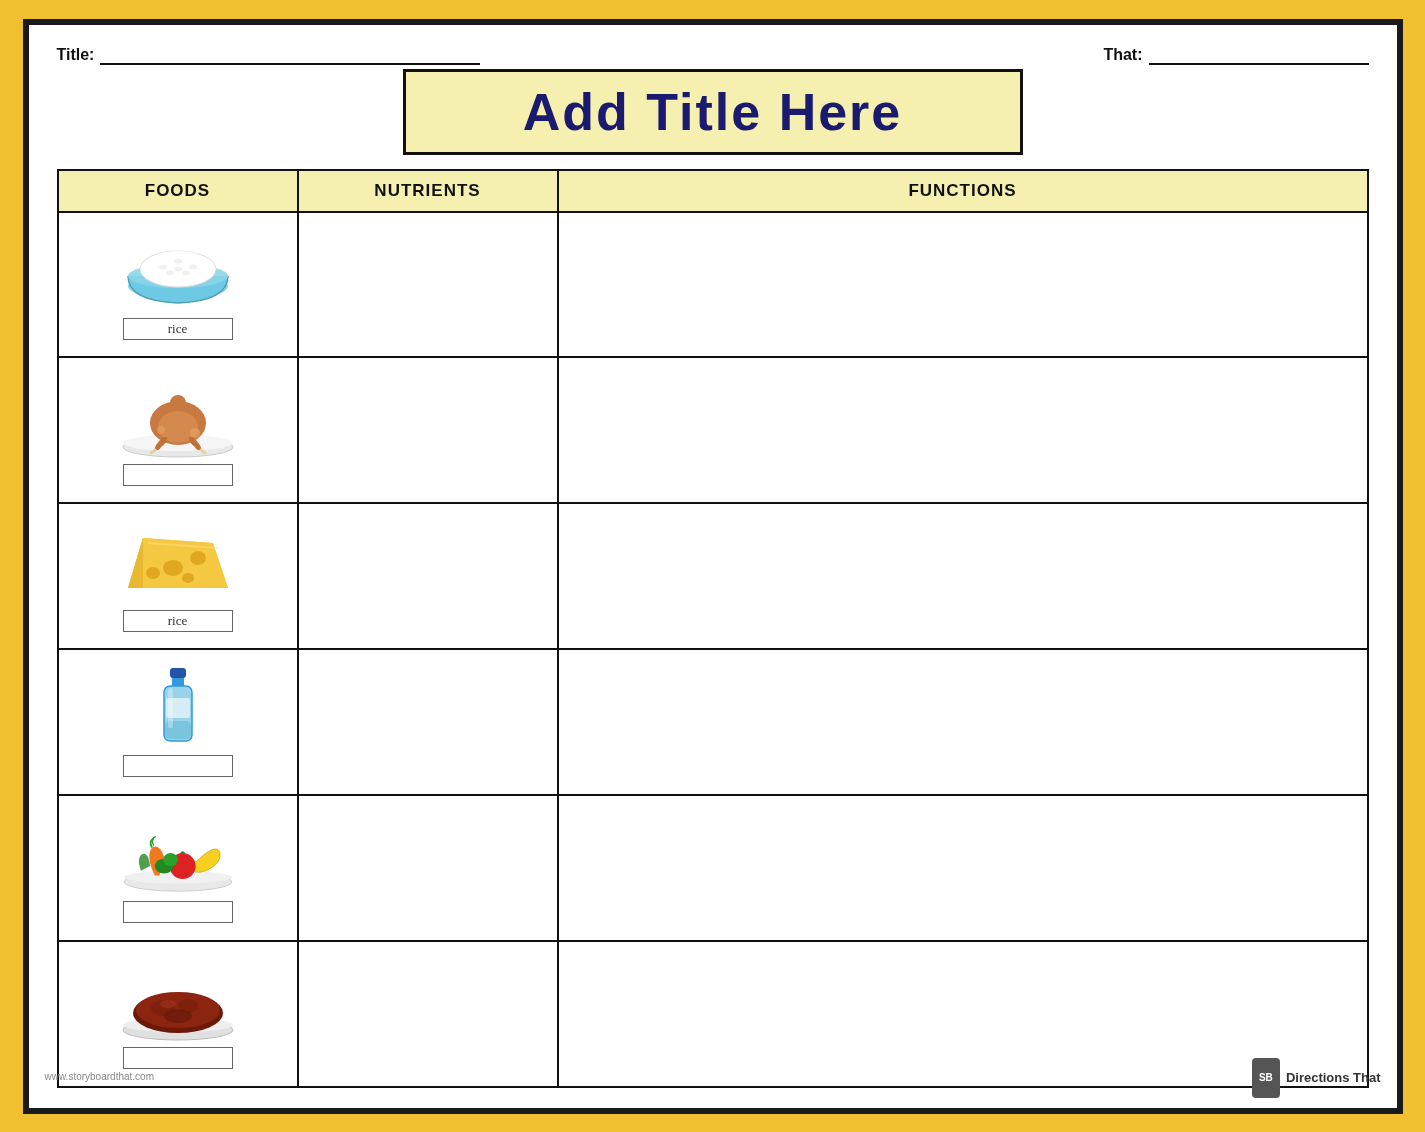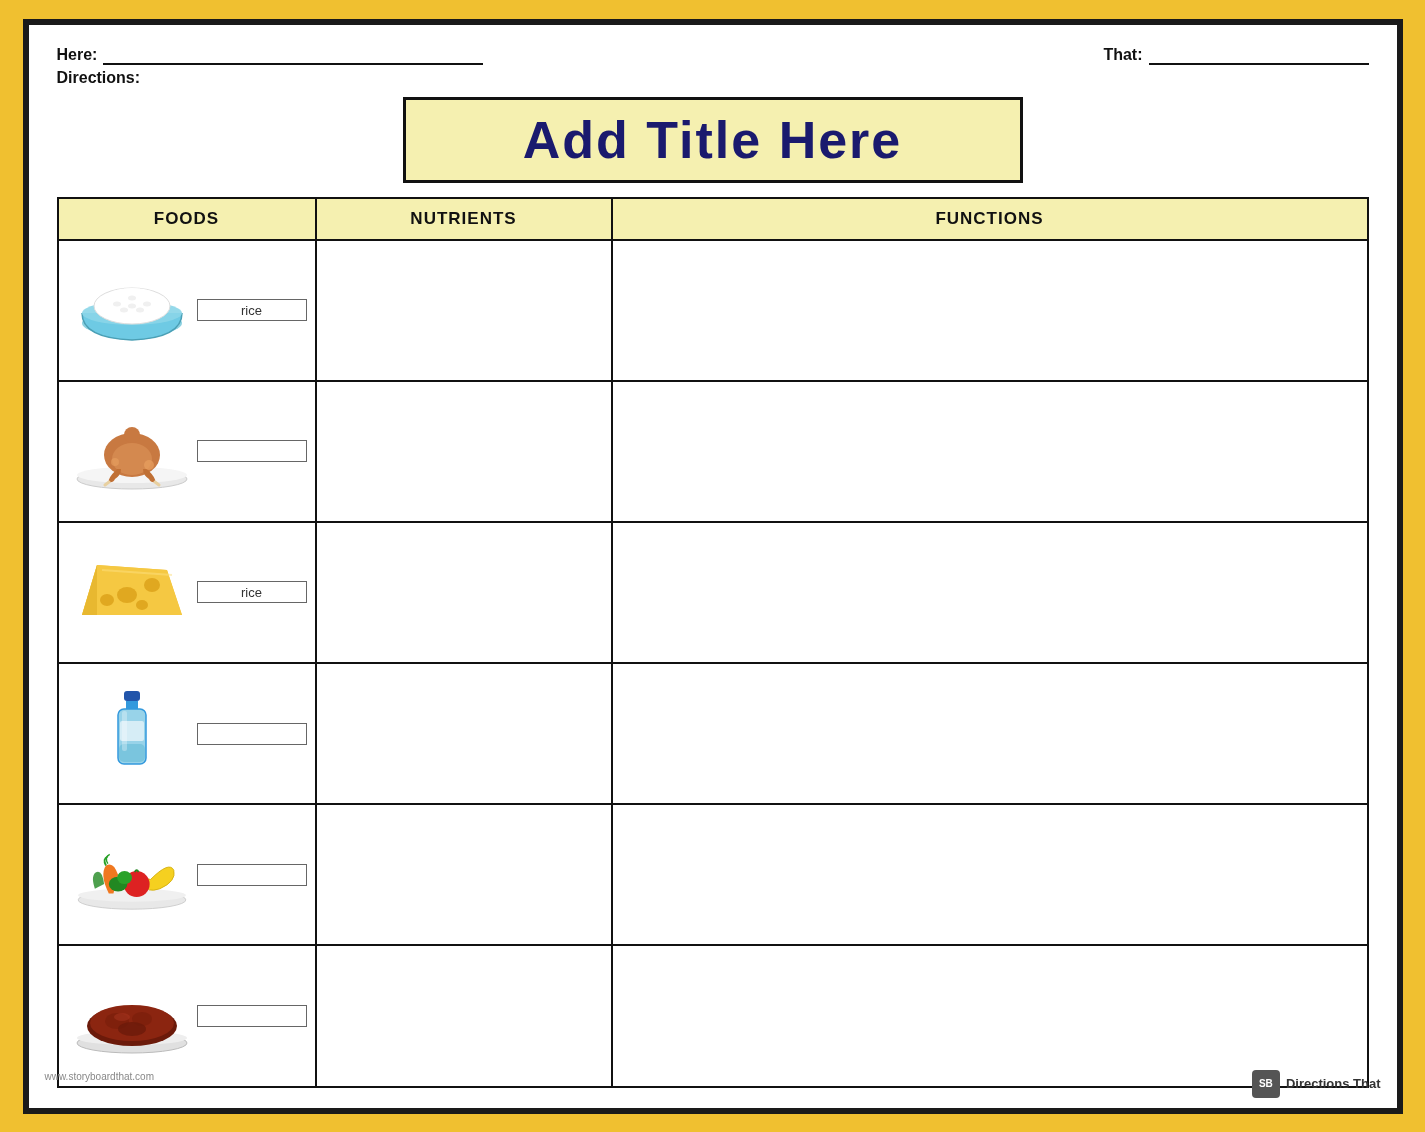--- a/index.html
+++ b/index.html
@@ -121,34 +121,35 @@
       border: 2px solid #111;
       vertical-align: middle;
       padding: 4px;
     }
 
     .foods-col {
       width: 240px;
     }
 
     .nutrients-col {
-      width: 296px;
+      width: 260px;
     }
 
     .functions-col {
       width: auto;
     }
 
     .food-cell {
       display: flex;
-      flex-direction: row;
+      flex-direction: column;
       align-items: center;
       justify-content: center;
       padding: 6px 4px;
       height: 125px;
+      font-family: Liberation Serif, serif;
     }
 
     .food-image {
       width: 130px;
       height: 85px;
       display: flex;
       align-items: center;
       justify-content: center;
       margin-bottom: 4px;
     }
@@ -180,49 +181,48 @@
       display: flex;
       align-items: center;
       gap: 6px;
       font-size: 13px;
       color: #333;
       font-weight: bold;
     }
 
     .logo-icon {
       width: 28px;
-      height: 28px;
+      height: 40px;
       background: #555;
       border-radius: 4px;
       display: flex;
       align-items: center;
       justify-content: center;
       color: white;
       font-size: 10px;
     }
   </style>
 </head>
 <body>
 
 <div class="outer-border">
   <div class="inner-border">
     <div class="page">
 
       <div class="top-fields">
         <div class="field-group">
-          <span class="field-label">Here:</span>
+          <span class="field-label">Title:</span>
           <div class="field-line"></div>
         </div>
         <div class="field-group">
           <span class="field-label">That:</span>
           <div class="field-line date-line"></div>
         </div>
       </div>
 
-      <div class="directions-label">Directions:</div>
 
       <div class="title-box">
         <span class="title-text">Add Title Here</span>
       </div>
 
       <table class="main-table">
         <thead>
           <tr>
             <th class="foods-col">FOODS</th>
             <th class="nutrients-col">NUTRIENTS</th>

